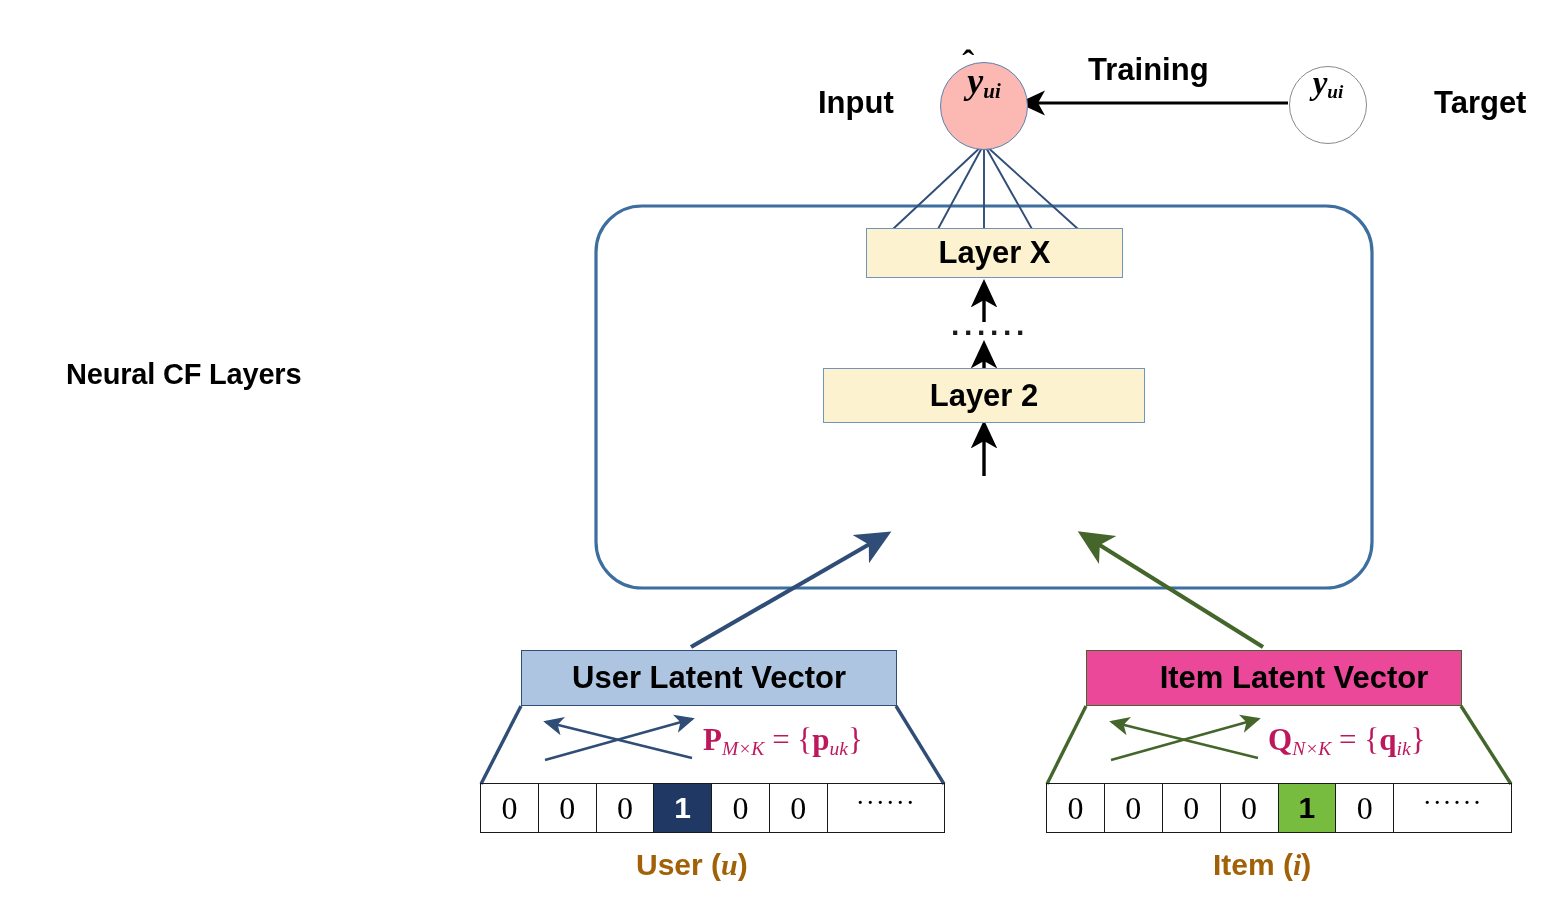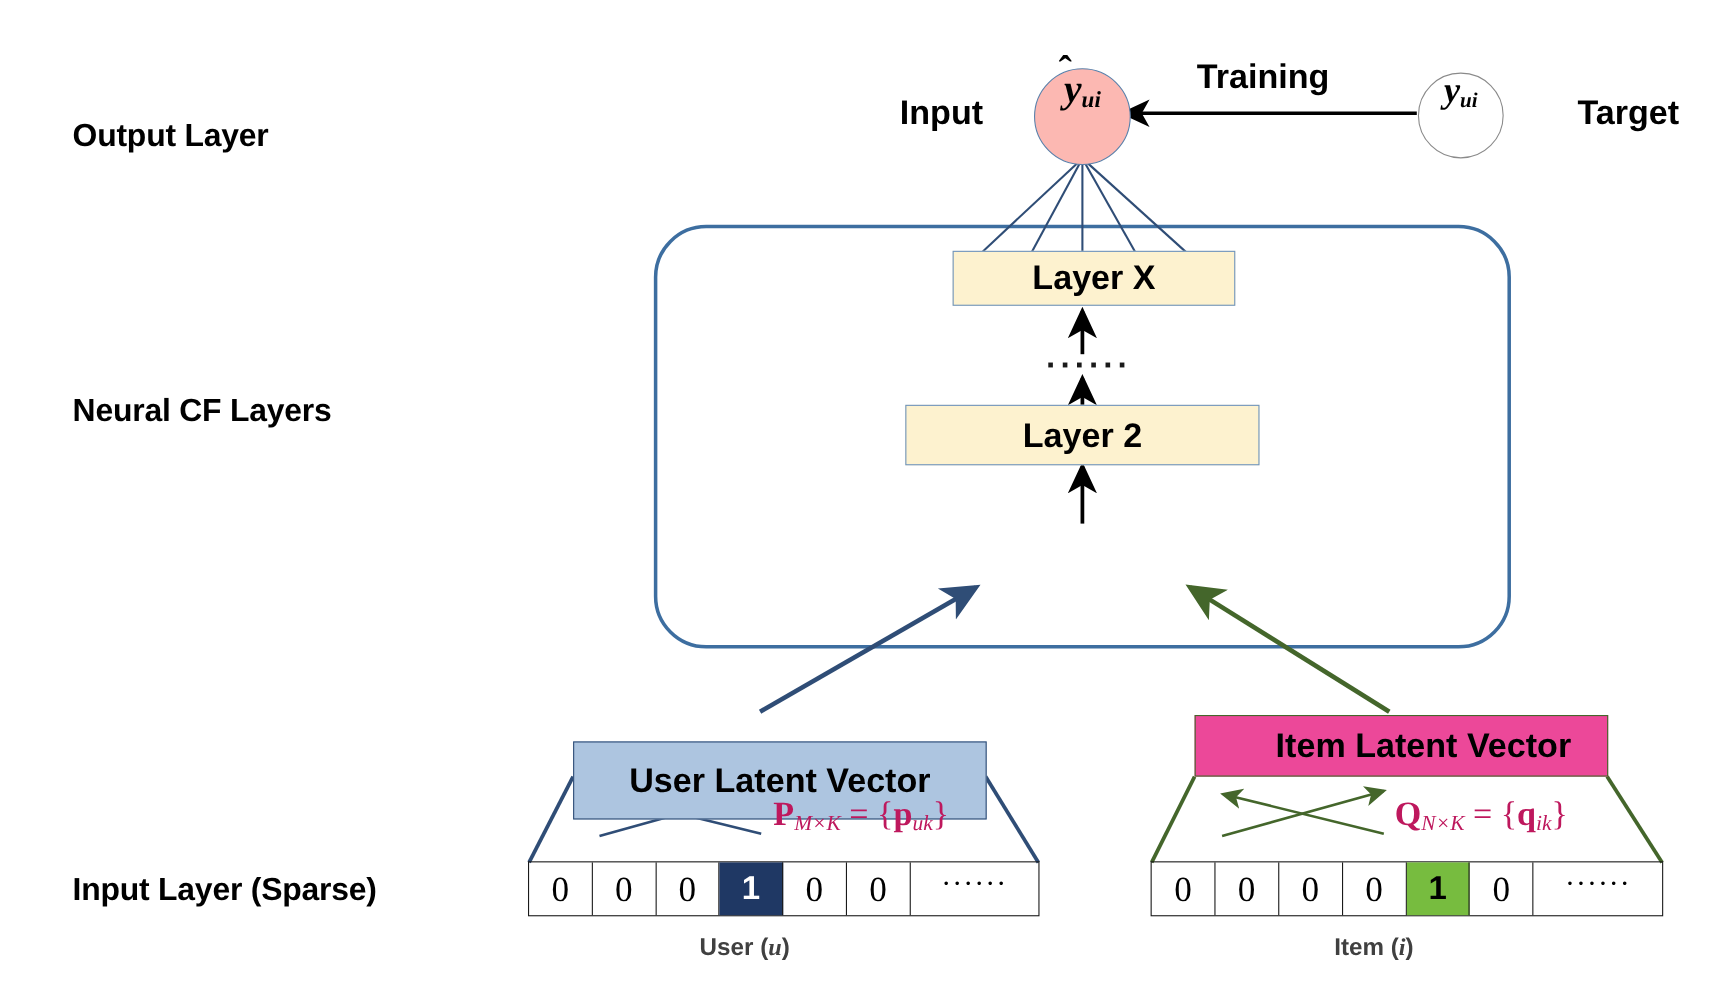--- a/index.html
+++ b/index.html
@@ -98,22 +98,22 @@
     font-size: 30px;
   }
   .cell.dots {
     font-size: 27px;
     letter-spacing: 1px;
     padding-bottom: 10px;
   }
   .caption {
     position: absolute;
     font-weight: bold;
-    font-size: 22px;
-    color: #404040;
+    font-size: 30px;
+    color: #a16207;
     white-space: nowrap;
     font-family: "Liberation Sans", sans-serif;
   }
   .caption i {
     font-family: "Liberation Serif", serif;
     font-style: italic;
     font-weight: bold;
   }
   .score-label, .target-label, .training-label {
     position: absolute;
@@ -227,23 +227,21 @@
       <line x1="1086" y1="706" x2="1047" y2="784"></line>
       <line x1="1461" y1="706" x2="1511" y2="784"></line>
     </g>
 
     <g stroke="#44662b" stroke-width="2.4" fill="none">
       <line x1="1258" y1="758" x2="1112" y2="722" marker-end="url(#arrowGreen)"></line>
       <line x1="1111" y1="760" x2="1258" y2="719" marker-end="url(#arrowGreen)"></line>
     </g>
   </svg>
 
-  <div class="row-label" style="left:66px; top:108px;">Output Layer</div>
   <div class="row-label" style="left:66px; top:358px;">Neural CF Layers</div>
-  <div class="row-label" style="left:66px; top:793px;">Input Layer (Sparse)</div>
 
   <div class="score-label" style="left:818px; top:85px;">Input</div>
 
   <div class="node node-score" style="left:940px; top:62px; width:88px; height:88px;">
     <span class="nodetext"><span style="position:relative;"><span style="position:absolute; left:1px; top:-16px; font-style:normal;">̂</span><span>y</span></span><sub>ui</sub></span>
   </div>
 
   <div class="training-label" style="left:1088px; top:52px;">Training</div>
 
   <div class="node node-target" style="left:1289px; top:66px; width:78px; height:78px;">
@@ -252,21 +250,21 @@
 
   <div class="target-label" style="left:1434px; top:85px;">Target</div>
 
   <div class="nn-box" style="left:866px; top:228px; width:257px; height:50px;">Layer X</div>
 
   <div class="dots-between" style="left:951px; top:316px;">······</div>
 
   <div class="nn-box" style="left:823px; top:368px; width:322px; height:55px;">Layer 2</div>
 
 
-  <div class="emb-box emb-user" style="left:521px; top:650px; width:376px; height:71px;margin-top:24px;">User Latent Vector</div>
+  <div class="emb-box emb-user" style="left:521px; top:650px; width:376px; height:56px;">User Latent Vector</div>
 
   <div class="emb-box emb-item" style="left:1086px; top:650px; width:376px; height:56px;">Item Latent Vector</div>
 
   <div class="formula" style="left:703px; top:722px;">
     <span class="bm">P</span><sub class="itl">M×K</sub>
     <span>= {</span><span class="bm">p</span><sub class="itl">uk</sub><span>}</span>
   </div>
 
   <div class="formula" style="left:1268px; top:722px;">
     <span class="bm">Q</span><sub class="itl">N×K</sub>

